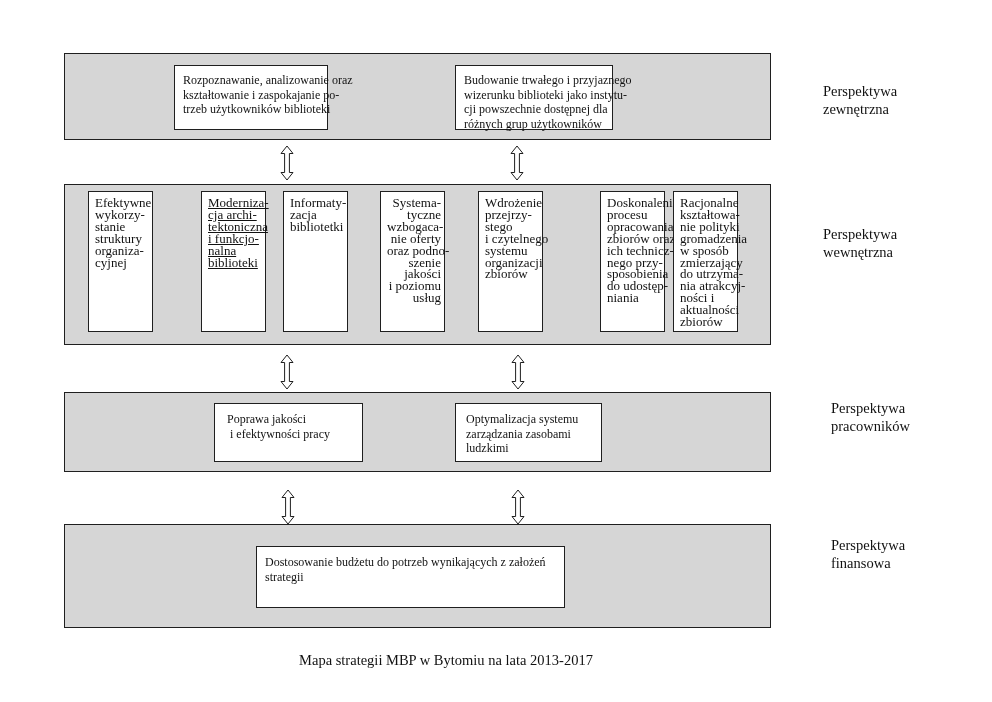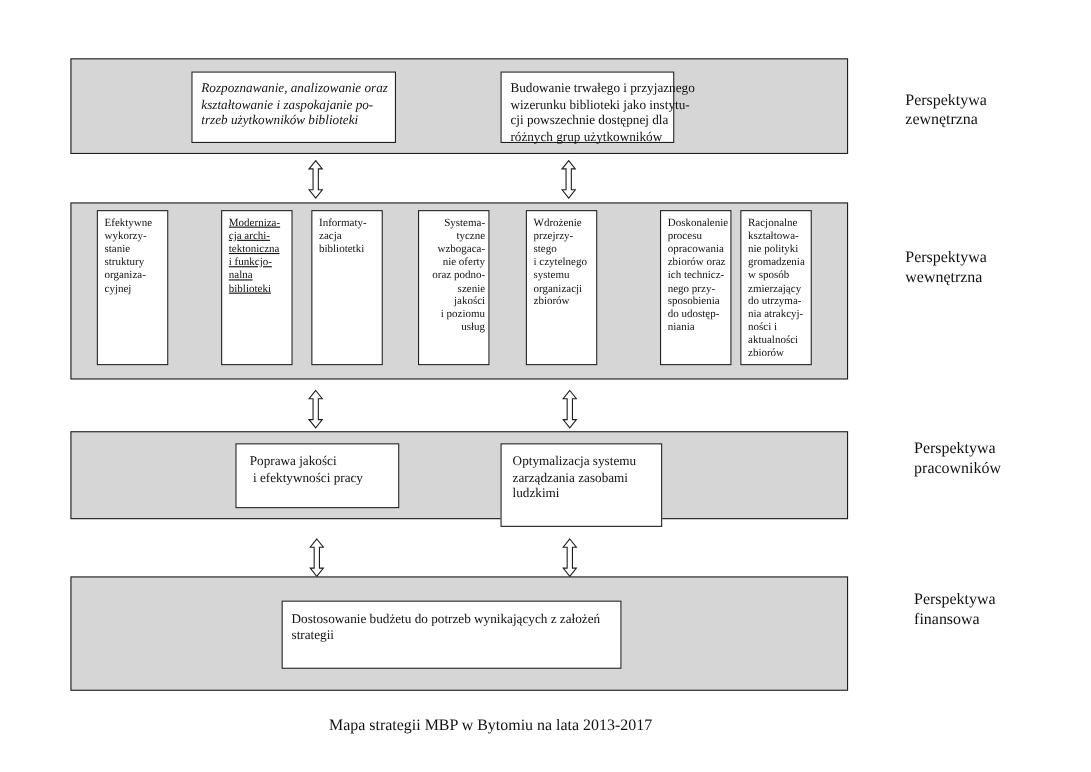--- a/index.html
+++ b/index.html
@@ -24,33 +24,33 @@
   .band-2{left:64px;top:184px;width:707px;height:161px;}
   .band-3{left:64px;top:392px;width:707px;height:80px;}
   .band-4{left:64px;top:524px;width:707px;height:104px;}
 
   .box{
     position:absolute;background:var(--box-fill);
     border:1.5px solid var(--box-border);box-sizing:border-box;
     white-space:pre;font-size:12px;line-height:14.6px;
     padding:7px 4px 0 8px;
   }
-  .b1-1{left:174px;top:65px;width:186px;height:65px;font-style:italic;}
+  .b1-1{left:174px;top:65px;width:154px;height:65px;}
   .b1-2{left:455px;top:65px;width:158px;height:65px;}
 
   .narrow{
     top:191px;width:65px;height:141px;
-    font-size:10px;line-height:11.9px;padding:5px 3px 0 6px;
+    font-size:13px;line-height:11.9px;padding:5px 3px 0 6px;
   }
   .b2-1{left:88px;}  .b2-2{left:201px;text-decoration:underline;} .b2-3{left:283px;}
   .b2-4{left:380px;text-align:right;} .b2-5{left:478px;} .b2-6{left:600px;}
   .b2-7{left:673px;}
 
   .b3-1{left:214px;top:403px;width:149px;height:59px;padding:8px 4px 0 12px;}
-  .b3-2{left:455px;top:403px;width:147px;height:76px;padding:8px 4px 0 10px;}
+  .b3-2{left:455px;top:403px;width:147px;height:59px;padding:8px 4px 0 10px;}
 
   .b4-1{left:256px;top:546px;width:309px;height:62px;padding:8px 15px 0 8px;}
 
   .arrow{position:absolute;width:14px;height:36px;}
   .arrow path{fill:var(--box-fill);stroke:var(--band-border);stroke-width:1;}
   .a-r1c1{left:280px;top:145px;} .a-r1c2{left:510px;top:145px;}
   .a-r2c1{left:280px;top:354px;} .a-r2c2{left:511px;top:354px;}
   .a-r3c1{left:281px;top:489px;} .a-r3c2{left:511px;top:489px;}
 
   .plabel{

